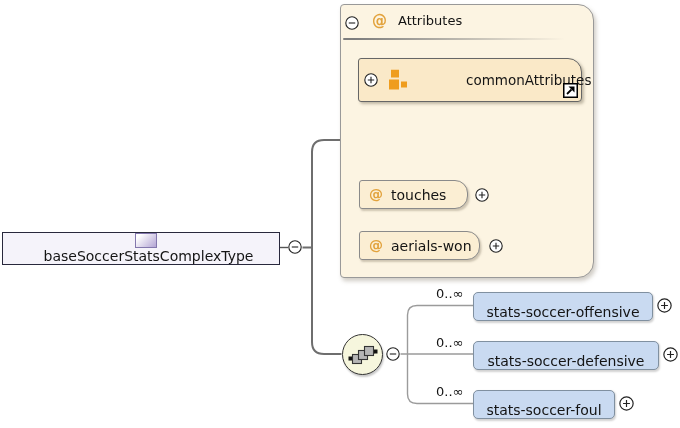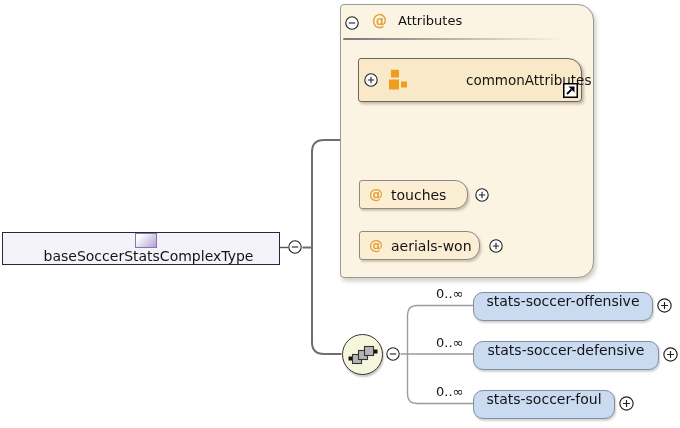--- a/index.html
+++ b/index.html
@@ -69,23 +69,23 @@
     position:absolute;left:342px;top:334px;width:39px;height:39px;border-radius:50%;
     background:var(--seq-fill,#f6f6dd);border:1.5px solid #333;
     box-shadow:1px 2px 2px rgba(0,0,0,.22);
     display:flex;align-items:center;justify-content:center;z-index:2;
   }
   .seq-circle svg{width:30px;height:24px;display:block;}
 
   
   .el-box{
     position:absolute;height:27px;background:var(--element-fill,#c9daf1);
-    border:1.3px solid var(--element-border,#8090a0);border-radius:10px;
+    border:1.3px solid var(--element-border,#8090a0);border-radius:5px;
     box-shadow:1px 1.5px 2px rgba(0,0,0,.18);
-    display:flex;align-items:flex-start;justify-content:center;z-index:2;
+    display:flex;align-items:flex-end;justify-content:center;z-index:2;
   }
   .el-label{font-size:14px;white-space:nowrap;}
 
   .card{position:absolute;font-size:13px;white-space:nowrap;z-index:2;}
 
   .pm{width:14px;height:14px;z-index:3;}
   .pm svg{display:block;width:100%;height:100%;}
 </style>
 </head>
 <body>

